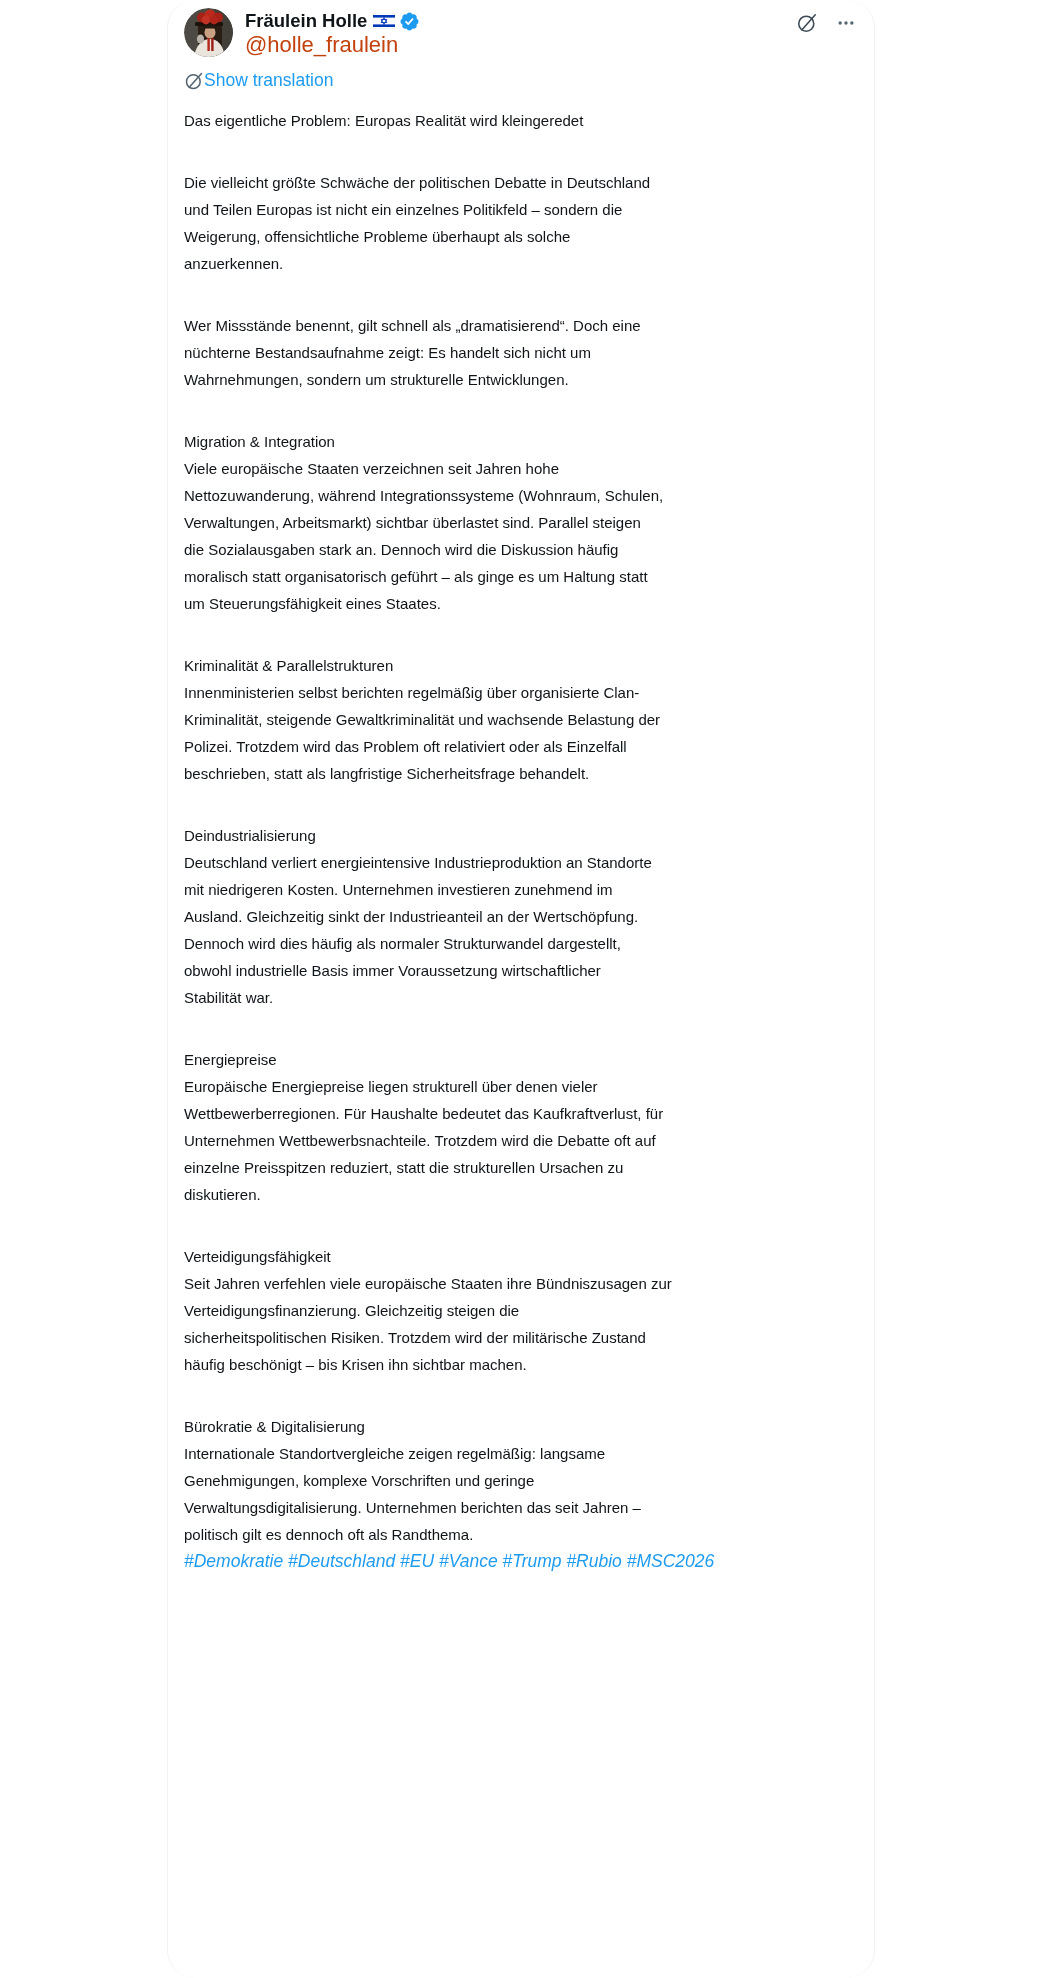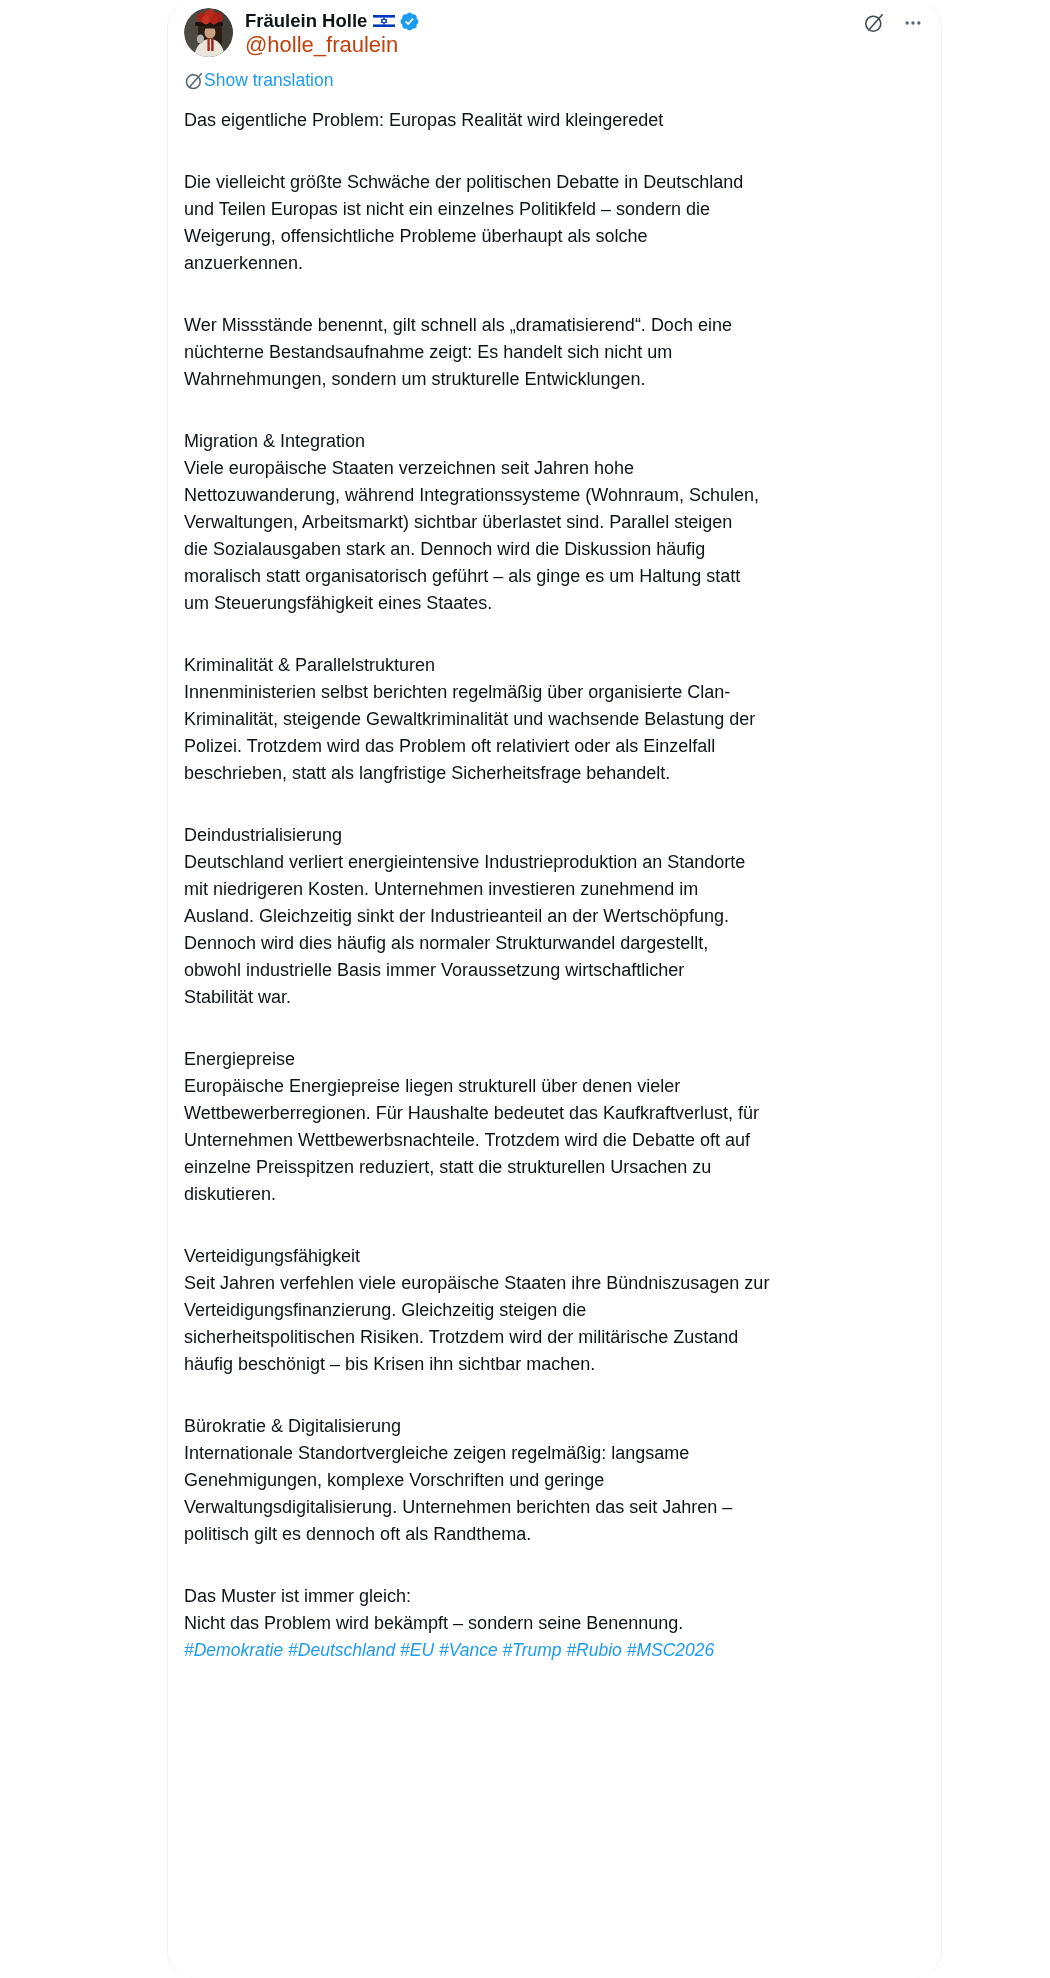--- a/index.html
+++ b/index.html
@@ -12,21 +12,21 @@
     position: relative;
     width: 1050px;
     height: 1978px;
     background: #ffffff;
     overflow: hidden;
   }
   .tweet-card {
     position: absolute;
     left: 167px;
     top: 0;
-    width: 775px;
+    width: 708px;
     height: 100%;
     box-sizing: border-box;
     background: #ffffff;
     border-left: 1px solid #eff3f4;
     border-right: 1px solid #eff3f4;
     padding: 8px 16px 4px 16px;
     border-radius: 28px;
   }
   .tweet-header {
     position: relative;
@@ -80,21 +80,21 @@
     margin-top: 13px;
   }
   .show-translation {
     font-size: 17.5px;
     color: #1d9bf0;
     text-decoration: none;
     cursor: pointer;
   }
   .tweet-text {
     margin-top: 16px;
-    font-size: 18px;
+    font-size: 15px;
     line-height: 27px;
     color: #0f1419;
   }
   .tweet-paragraph {
     margin: 0 0 35px 0;
     white-space: pre-line;
   }
   .tweet-paragraph:last-child { margin-bottom: 0; }
   .hashtag-row {
     font-size: 17.5px;
@@ -227,20 +227,18 @@
         <p class="tweet-paragraph">Verteidigungsfähigkeit
 Seit Jahren verfehlen viele europäische Staaten ihre Bündniszusagen zur
 Verteidigungsfinanzierung. Gleichzeitig steigen die
 sicherheitspolitischen Risiken. Trotzdem wird der militärische Zustand
 häufig beschönigt – bis Krisen ihn sichtbar machen.</p>
         <p class="tweet-paragraph">Bürokratie &amp; Digitalisierung
 Internationale Standortvergleiche zeigen regelmäßig: langsame
 Genehmigungen, komplexe Vorschriften und geringe
 Verwaltungsdigitalisierung. Unternehmen berichten das seit Jahren –
 politisch gilt es dennoch oft als Randthema.</p>
-        <p class="tweet-paragraph">Das Muster ist immer gleich:
-Nicht das Problem wird bekämpft – sondern seine Benennung.</p>
       </div>
 
     <div class="hashtag-row"><a class="hashtag">#Demokratie</a> <a class="hashtag">#Deutschland</a> <a class="hashtag">#EU</a> <a class="hashtag">#Vance</a> <a class="hashtag">#Trump</a> <a class="hashtag">#Rubio</a> <a class="hashtag">#MSC2026</a></div>
 
   </div>
 </div>
 
 </body></html>

